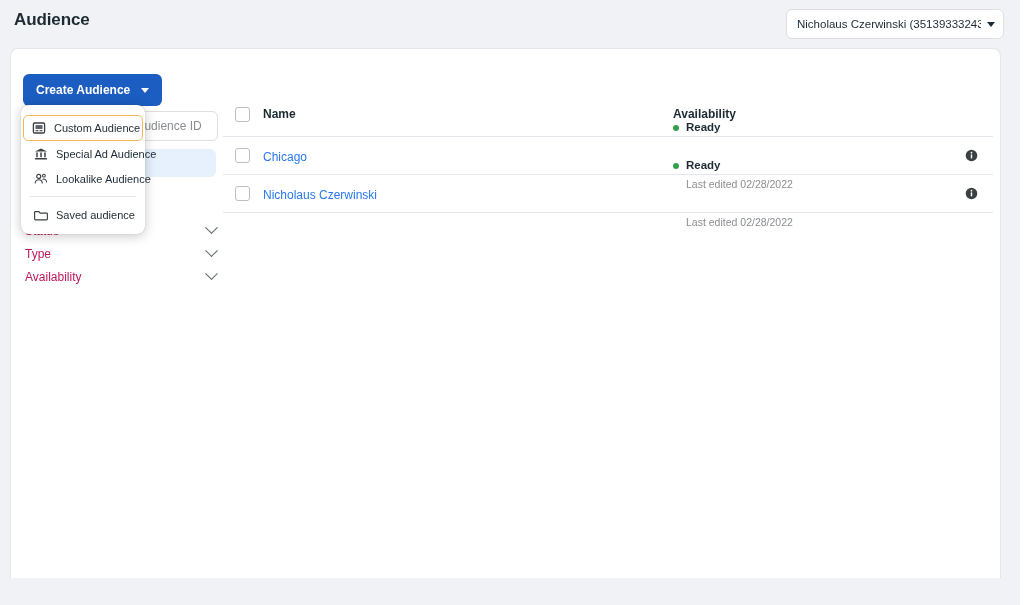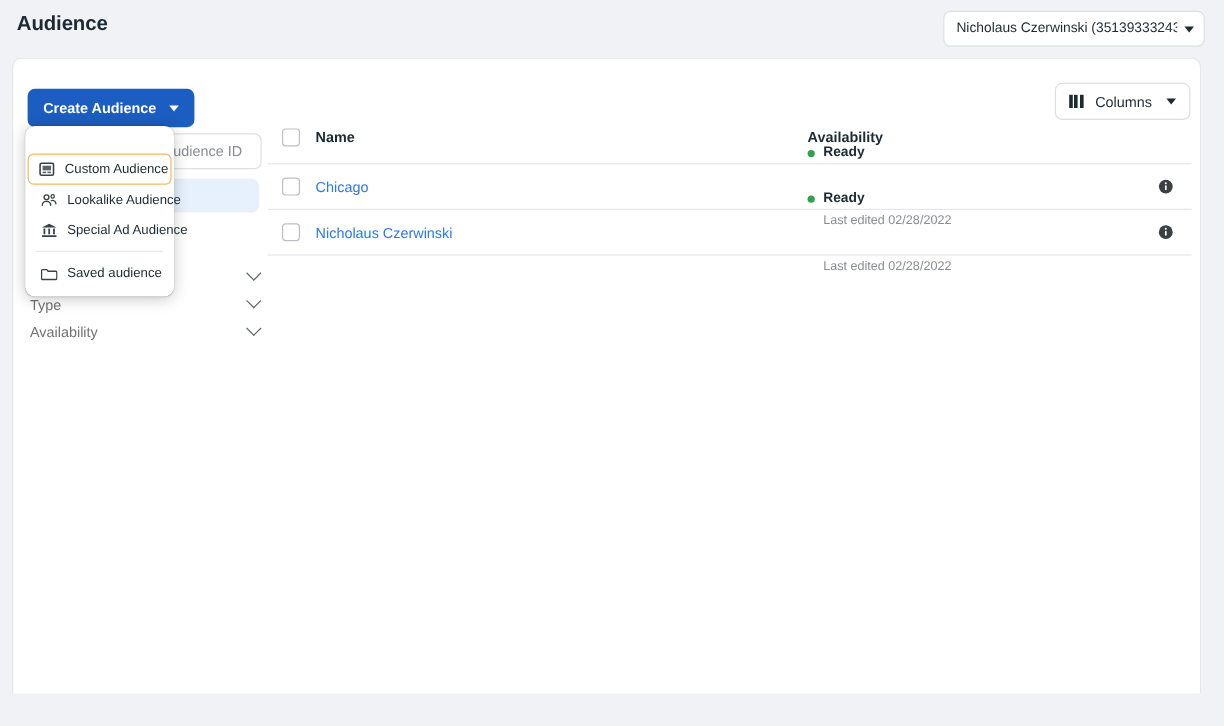--- a/index.html
+++ b/index.html
@@ -125,37 +125,37 @@
   .filter-audiences {
     position: absolute; left: 10px; top: 72px;
     font-size: 12px; color: #1c2b33; font-weight: 600;
   }
   .filter-list { position: absolute; left: 2px; top: 108px; width: 191px; }
   .filter-row {
     height: 23px;
     display: flex; align-items: center; justify-content: space-between;
     cursor: pointer;
   }
-  .filter-row .fname { font-size: 12px; color: #737373; }
+  .filter-row .fname { font-size: 12px; color: #be185d; }
   .chev {
     width: 9px; height: 9px; flex: none;
     border-right: 1.4px solid #606770;
     border-bottom: 1.4px solid #606770;
     transform: rotate(45deg) translate(-2px,-2px);
   }
 
   
   .menu {
     position: absolute;
     left: 10px; top: 56px;
     width: 124px;
     background: #ffffff;
     border-radius: 8px;
     box-shadow: 0 2px 12px rgba(0,0,0,0.22), 0 0 1px rgba(0,0,0,0.28);
-    padding: 23px 0 7px 0;
+    padding: 10px 0 7px 0;
     z-index: 40;
   }
   .menu-item {
     height: 25px;
     display: flex; align-items: center;
     padding: 0 8px 0 9px;
     margin: 0 4px;
     border-radius: 5px;
     cursor: pointer;
   }
@@ -227,29 +227,20 @@
     </div>
   </div>
 
   <div class="card">
 
     <div class="btn-create">
       <span>Create Audience</span>
       <span class="caret-light"></span>
     </div>
 
-    <div class="btn-columns">
-      <span class="cols-glyph">
-          <i></i>
-          <i></i>
-          <i></i>
-        </span>
-      <span class="label">Columns</span>
-      <span class="caret-dark"></span>
-    </div>
 
     <div class="filters">
 
       <div class="search-box">
         <span class="ph">Search by name or audience ID</span>
       </div>
 
       <div class="filter-highlight"></div>
       <div class="filter-audiences">All audiences</div>
 
@@ -276,37 +267,37 @@
           <rect x="1.6" y="2.3" width="12.8" height="11.4" rx="1.4" fill="none" stroke="#3b4043" stroke-width="1.5"></rect>
           <rect x="4" y="4.7" width="8" height="4.4" fill="#5b6167"></rect>
           <rect x="4" y="10.3" width="3.4" height="1.5" fill="#5b6167"></rect>
           <rect x="8.6" y="10.3" width="3.4" height="1.5" fill="#5b6167"></rect>
         </svg>
         <span class="mlabel">Custom Audience</span>
       </div>
 
       <div class="menu-item">
         <svg class="micon" viewBox="0 0 16 16">
-          <circle cx="5.4" cy="5" r="2.3" fill="none" stroke="#3b4043" stroke-width="1.3"></circle>
-          <path d="M1.4 12.6c0-2.3 1.8-3.7 4-3.7s4 1.4 4 3.7" fill="none" stroke="#3b4043" stroke-width="1.3" stroke-linecap="round"></path>
-          <circle cx="11.3" cy="4.2" r="1.6" fill="none" stroke="#3b4043" stroke-width="1.2"></circle>
-          <path d="M10 8.2c2.2-.5 4.3.7 4.4 3.1" fill="none" stroke="#3b4043" stroke-width="1.2" stroke-linecap="round"></path>
-        </svg>
-        <span class="mlabel">Lookalike Audience</span>
-      </div>
-
-      <div class="menu-item">
-        <svg class="micon" viewBox="0 0 16 16">
           <path d="M8 1.6 15 5.2H1z" fill="#3b4043"></path>
           <rect x="2.6" y="6.2" width="1.7" height="5.5" fill="#3b4043"></rect>
           <rect x="7.15" y="6.2" width="1.7" height="5.5" fill="#3b4043"></rect>
           <rect x="11.7" y="6.2" width="1.7" height="5.5" fill="#3b4043"></rect>
           <rect x="1" y="12.5" width="14" height="1.8" rx="0.5" fill="#3b4043"></rect>
         </svg>
         <span class="mlabel">Special Ad Audience</span>
+      </div>
+
+      <div class="menu-item">
+        <svg class="micon" viewBox="0 0 16 16">
+          <circle cx="5.4" cy="5" r="2.3" fill="none" stroke="#3b4043" stroke-width="1.3"></circle>
+          <path d="M1.4 12.6c0-2.3 1.8-3.7 4-3.7s4 1.4 4 3.7" fill="none" stroke="#3b4043" stroke-width="1.3" stroke-linecap="round"></path>
+          <circle cx="11.3" cy="4.2" r="1.6" fill="none" stroke="#3b4043" stroke-width="1.2"></circle>
+          <path d="M10 8.2c2.2-.5 4.3.7 4.4 3.1" fill="none" stroke="#3b4043" stroke-width="1.2" stroke-linecap="round"></path>
+        </svg>
+        <span class="mlabel">Lookalike Audience</span>
       </div>
 
       <div class="menu-sep"></div>
 
       <div class="menu-item">
         <svg class="micon" viewBox="0 0 16 16">
           <path d="M1.6 4.2h4.1l1.3 1.6h7.4c.5 0 .9.4.9.9v6c0 .5-.4.9-.9.9H1.6c-.5 0-.9-.4-.9-.9V5.1c0-.5.4-.9.9-.9z" fill="none" stroke="#3b4043" stroke-width="1.3" stroke-linejoin="round"></path>
         </svg>
         <span class="mlabel">Saved audience</span>
       </div>

